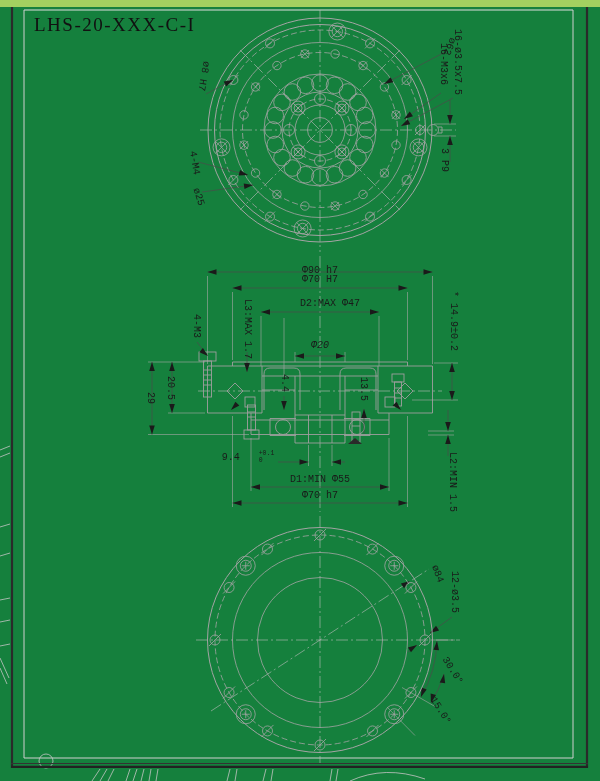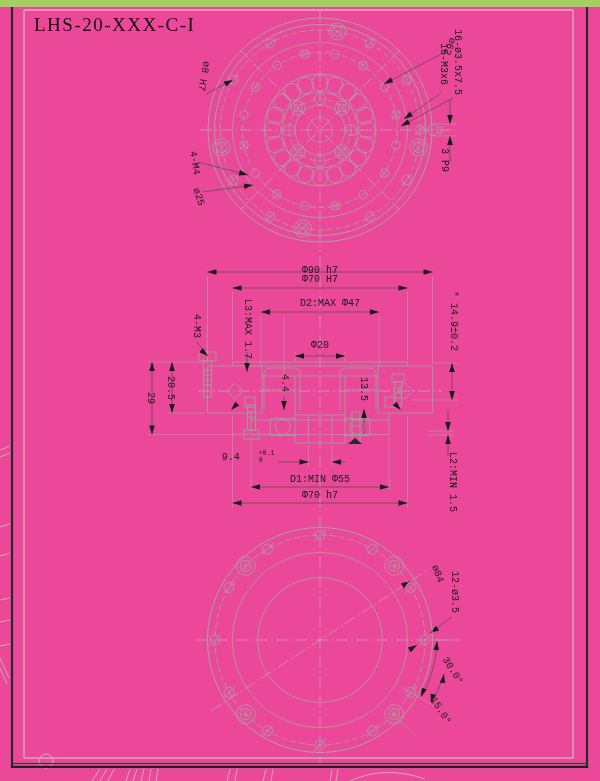--- a/index.html
+++ b/index.html
@@ -1,16 +1,16 @@
 <!DOCTYPE html>
 <html><head>
 <meta charset="utf-8">
 <style>
   html,body{margin:0;padding:0;background:#fff;}
-  .sheet{position:relative;width:600px;height:781px;background:#ec4899;overflow:hidden;
+  .sheet{position:relative;width:600px;height:781px;background:#15803d;overflow:hidden;
          font-family:"Liberation Mono","DejaVu Sans Mono",monospace;}
   .green-bar{position:absolute;left:0;top:0;width:600px;height:7px;background:#a3d060;}
   svg.layer{position:absolute;left:0;top:0;}
   .label{position:absolute;font-size:10px;color:#1a1a1a;white-space:nowrap;
          transform:translate(-50%,-50%);line-height:10px;}
   .title{position:absolute;left:34px;top:14px;font-family:"Liberation Serif","DejaVu Serif",serif;
          font-size:19px;letter-spacing:1.5px;color:#111;transform:none;}
   .dimrow{display:inline-flex;align-items:center;gap:18px;}
   .tolstack{display:inline-flex;flex-direction:column;font-size:6.5px;line-height:6.5px;
             vertical-align:middle;margin-left:1px;}
@@ -418,21 +418,21 @@
   <span class="label" style="left:194px;top:163px;transform:translate(-50%,-50%) rotate(80deg);">4-M4</span>
   <span class="label" style="left:198px;top:197px;transform:translate(-50%,-50%) rotate(72deg);">ø25</span>
   <span class="label" style="left:449px;top:46px;transform:translate(-50%,-50%) rotate(112deg);">ø62</span>
   <span class="label" style="left:457px;top:62px;transform:translate(-50%,-50%) rotate(90deg);">16-ø3.5x7.5</span>
   <span class="label" style="left:443px;top:64px;transform:translate(-50%,-50%) rotate(90deg);">16-M3x6</span>
   <span class="label" style="left:444px;top:160px;transform:translate(-50%,-50%) rotate(90deg);">3 P9</span>
 
   <span class="label" style="left:320px;top:263px;margin-top:8px;">Φ90 h7</span>
   <span class="label" style="left:320px;top:280px;">Φ70 H7</span>
   <span class="label" style="left:320px;top:304px;margin-left:10px;">D2:MAX Φ47</span>
-  <span class="label" style="left:320px;top:346px;">Φ20</span>
+  <span class="label" style="left:320px;top:346px;font-style:italic;">Φ20</span>
   <span class="label" style="left:196px;top:326px;transform:translate(-50%,-50%) rotate(90deg);">4-M3</span>
   <span class="label" style="left:247px;top:329px;transform:translate(-50%,-50%) rotate(90deg);">L3:MAX 1.7</span>
   <span class="label" style="left:453px;top:321px;transform:translate(-50%,-50%) rotate(90deg);">* 14.9±0.2</span>
   <span class="label" style="left:284px;top:383px;transform:translate(-50%,-50%) rotate(90deg);">4.4</span>
   <span class="label" style="left:363px;top:389px;transform:translate(-50%,-50%) rotate(90deg);">13.5</span>
   <span class="label" style="left:170px;top:388px;transform:translate(-50%,-50%) rotate(90deg);">20.5</span>
   <span class="label" style="left:150px;top:398px;transform:translate(-50%,-50%) rotate(90deg);">29</span>
   <span class="label dimrow" style="left:248px;top:457px;">
     <span>9.4</span>
     <span class="tolstack">

